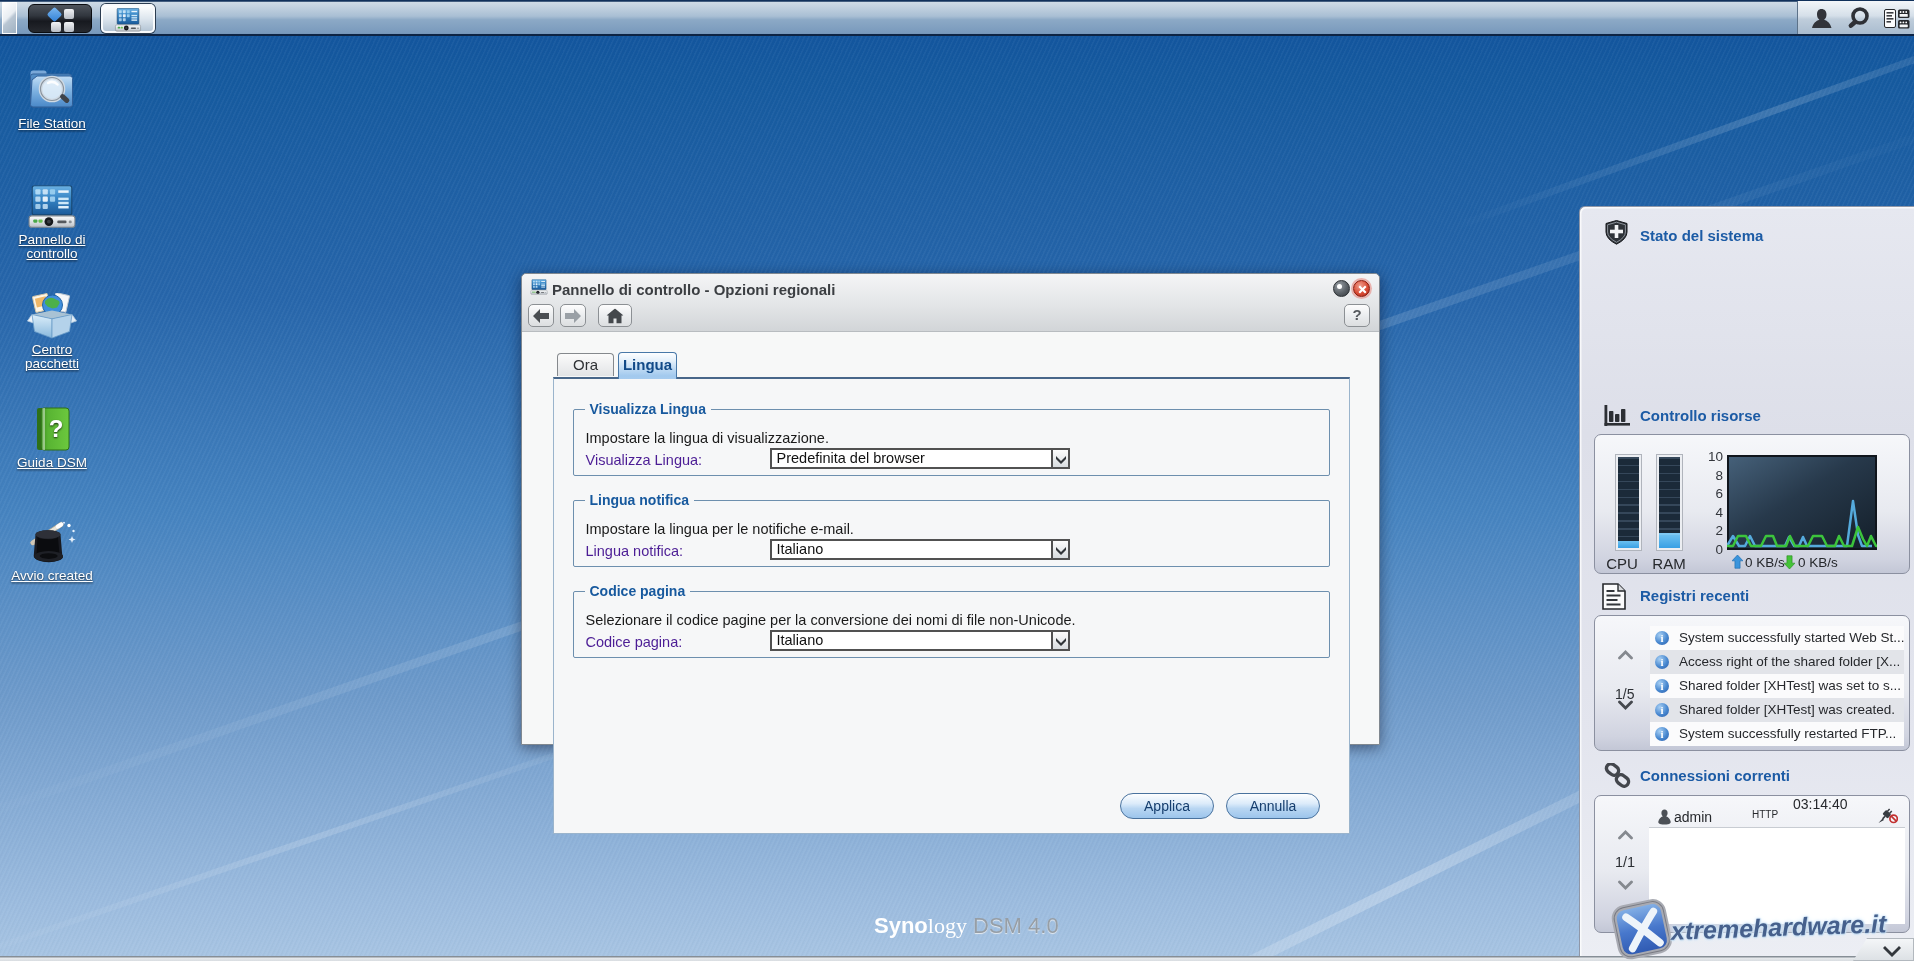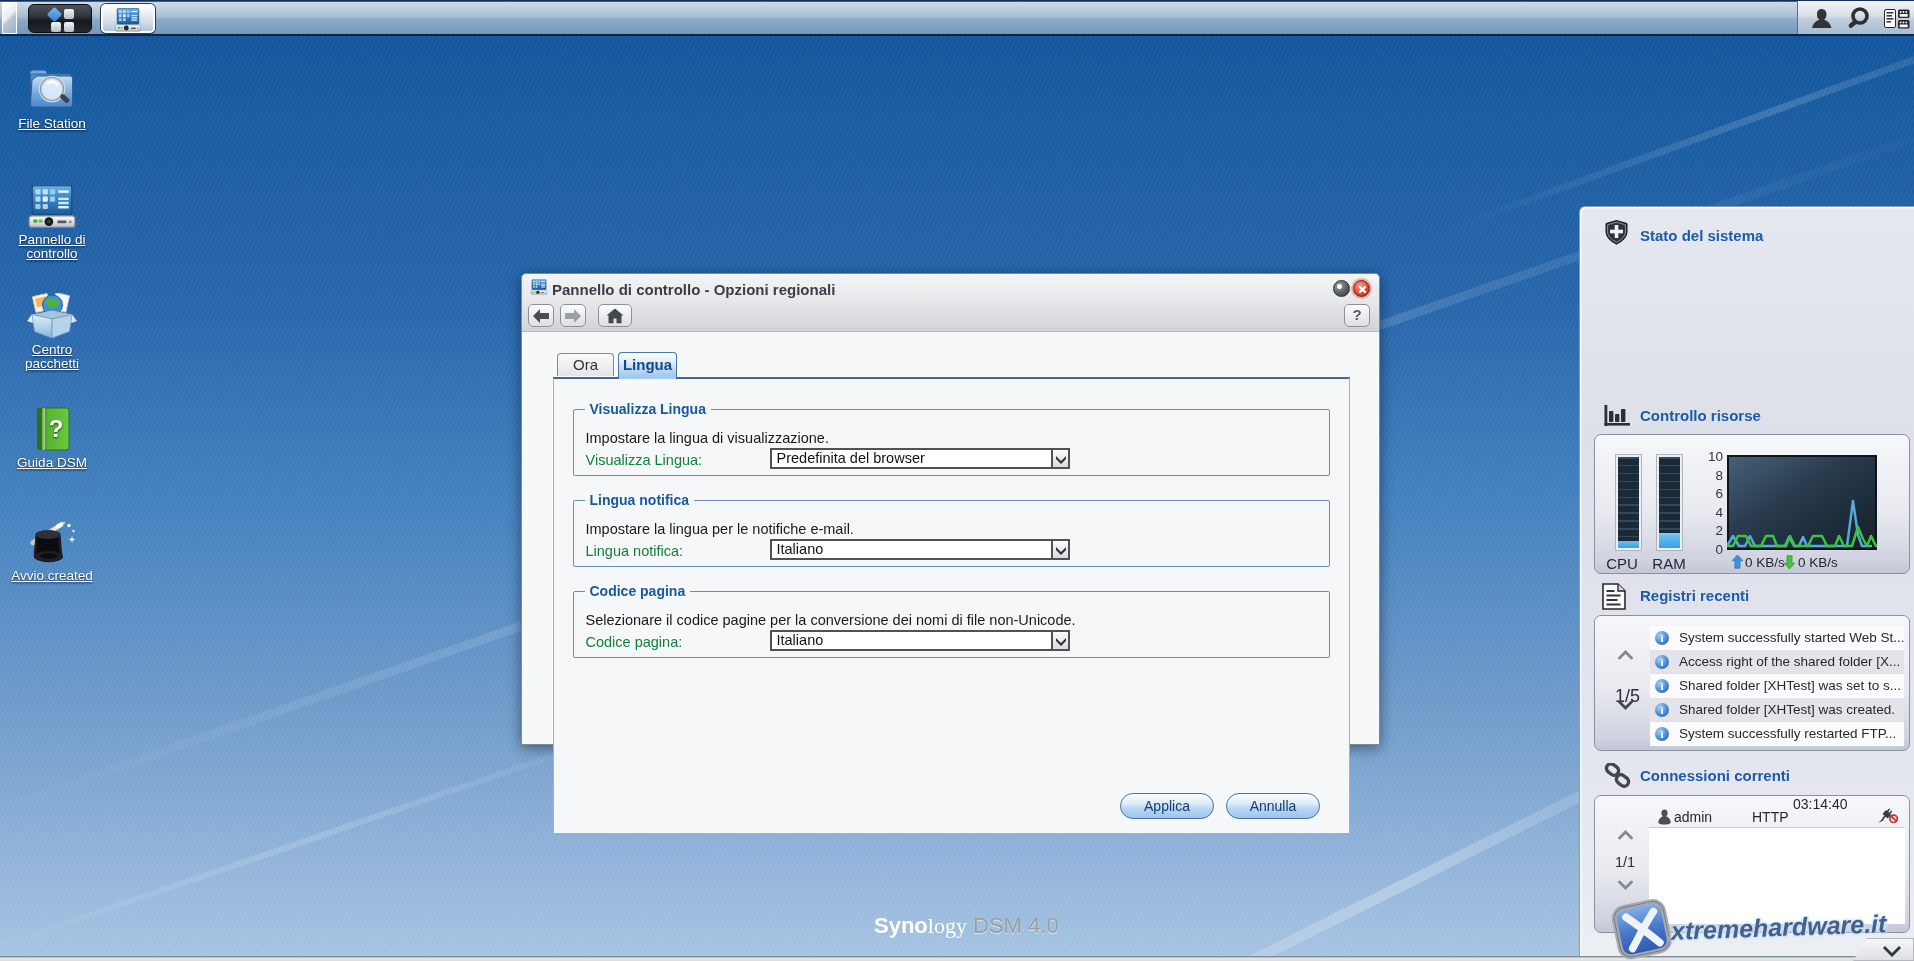--- a/index.html
+++ b/index.html
@@ -48,21 +48,21 @@
 .navbtn svg { position:absolute; left:50%; top:50%; transform:translate(-50%,-50%); }
 #helpbtn { left:auto; right:9px; }
 
 .tab { position:absolute; font-size:15px; }
 #tab-ora { left:35px; top:79px; width:57px; height:23px; background:linear-gradient(180deg,#fbfbfb,#e2e4e6); border:1px solid #85898d; border-bottom:none; border-radius:4px 4px 0 0; color:#2e3134; text-align:center; line-height:22px; }
 #tab-lingua { left:96px; top:78px; width:59px; height:27px; z-index:5; background:linear-gradient(180deg,#fdfeff 0%,#e6f1fb 28%,#c2dcf4 58%,#a2c9ee 88%,#a6cbee 100%); border:1px solid #4878a8; border-bottom:none; border-radius:4px 4px 0 0; color:#124a88; font-weight:bold; text-align:center; line-height:23px; }
 #tabpanel { position:absolute; left:30.5px; top:103px; width:797px; height:457px; background:#f6f7f8; border:1px solid #9ab4cc; border-top:2px solid #48678a; }
 .gbox { position:absolute; left:19px; width:757px; height:67px; border:1px solid #6d8fae; border-radius:2px; }
 .gbox .lg { position:absolute; left:11px; top:-9px; background:#f6f7f8; padding:0 5px; font-size:14px; font-weight:bold; color:#17599e; }
 .gbox .desc { position:absolute; left:12px; top:20px; font-size:14.5px; color:#1a1a1a; }
-.gbox .row { position:absolute; left:12px; top:40px; font-size:14.5px; color:#15803d; line-height:21px; }
+.gbox .row { position:absolute; left:12px; top:40px; font-size:14.5px; color:#4c1d95; line-height:21px; }
 .sel { position:absolute; left:196px; top:38px; width:300px; height:21px; background:#fff; border:2px solid #515151; font-size:14.5px; color:#111; line-height:17px; padding-left:5px; }
 .sel .arr { position:absolute; right:0; top:0; bottom:0; width:17px; border-left:2px solid #515151; background:linear-gradient(180deg,#fcfcfc,#d8dcdf); }
 .sel .arr svg { position:absolute; left:2px; top:4px; }
 .wbtn { position:absolute; width:94px; height:26px; border-radius:13px; border:1px solid #49729e;
   background:linear-gradient(180deg,#fdfeff 0%,#dcebfa 40%,#b9d6f2 60%,#9cc5ec 100%);
   font-size:14px; color:#163e6e; text-align:center; line-height:24px; }
 
 #side { position:absolute; left:1579px; top:206px; width:335px; height:755px;
   background:linear-gradient(180deg,#e6e8f0 0%,#dddfe9 30%,#e3e5ee 70%,#eceef4 100%);
   border-left:1px solid #8f97a8; border-top:1px solid #8f97a8; border-radius:6px 0 0 0; box-shadow:inset 1.5px 1.5px 0 rgba(255,255,255,0.75); }
@@ -406,21 +406,21 @@
       <rect x="4.5" y="7" width="8" height="2" fill="#33363b"></rect>
       <rect x="4.5" y="11.5" width="14" height="2" fill="#33363b"></rect>
       <rect x="4.5" y="16" width="11" height="2" fill="#33363b"></rect>
       <rect x="4.5" y="20.5" width="14" height="2" fill="#33363b"></rect>
     </svg>
   <div class="shead" style="top:380px;">Registri recenti</div>
   <div class="sbox" id="logbox" style="top:408px; height:136px;">
     <svg class="chev" style="left:23px; top:33px;" width="15" height="11" viewBox="0 0 15 11">
         <path d="M1.5 9 L7.5 3 L13.5 9" fill="none" stroke="#85898f" stroke-width="2.8" stroke-linecap="round"></path>
       </svg>
-    <div style="position:absolute; left:20px; top:70px; font-size:18px; color:#2c2f34;">1/5</div>
+    <div style="position:absolute; left:20px; top:70px; font-size:14px; color:#2c2f34;">1/5</div>
     <svg class="chev" style="left:23px; top:84px;" width="15" height="11" viewBox="0 0 15 11">
         <path d="M1.5 2 L7.5 8 L13.5 2" fill="none" stroke="#45484e" stroke-width="2.8" stroke-linecap="round"></path>
       </svg>
     <div class="lrow w" style="top:10px;"><span class="linfo"></span>System successfully started Web St...</div>
     <div class="lrow alt" style="top:34px;"><span class="linfo"></span>Access right of the shared folder [X...</div>
     <div class="lrow w" style="top:58px;"><span class="linfo"></span>Shared folder [XHTest] was set to s...</div>
     <div class="lrow alt" style="top:82px;"><span class="linfo"></span>Shared folder [XHTest] was created.</div>
     <div class="lrow w" style="top:106px;"><span class="linfo"></span>System successfully restarted FTP...</div>
   </div>
   <svg style="position:absolute; left:24px; top:556px;" width="28" height="26" viewBox="0 0 28 26">
@@ -428,21 +428,21 @@
         <rect x="2" y="2" width="13" height="9" rx="4.5" transform="rotate(38 8.5 6.5)"></rect>
         <rect x="12" y="13" width="13" height="9" rx="4.5" transform="rotate(38 18.5 17.5)"></rect>
       </g>
     </svg>
   <div class="shead" style="top:560px;">Connessioni correnti</div>
   <div class="sbox" id="connbox" style="top:588px; height:138px;">
     <svg style="position:absolute; left:63px; top:13px;" width="13" height="16" viewBox="0 0 13 16">
         <path d="M6.5 0.5c1.9 0 3.1 1.4 3.1 3.4 0 1.5-0.6 2.8-1.5 3.4 2.2 0.8 4 2.4 4.6 5.4 0.2 1-0.4 2.8-6.2 2.8s-6.4-1.8-6.2-2.8c0.6-3 2.4-4.6 4.6-5.4-0.9-0.6-1.5-1.9-1.5-3.4 0-2 1.2-3.4 3.1-3.4z" fill="#4c5056"></path>
       </svg>
     <div style="position:absolute; left:79px; top:13px; font-size:14px; color:#26282c;">admin</div>
-    <div style="position:absolute; left:157px; top:13px; font-size:14px; color:#26282c;">HTTP</div>
+    <div style="position:absolute; left:157px; top:13px; font-size:10px; color:#26282c;">HTTP</div>
     <div style="position:absolute; left:198px; top:0; font-size:14px; color:#26282c;">03:14:40</div>
     <svg style="position:absolute; left:283px; top:12px;" width="20" height="16" viewBox="0 0 20 16">
         <g fill="#383c42">
           <path d="M0.5 15 L4.5 10.5 L6 12z"></path>
           <g transform="rotate(42 9 6)">
             <rect x="5.5" y="3.5" width="7" height="5.5" rx="1.2"></rect>
             <rect x="6.8" y="0.5" width="1.5" height="3.4"></rect>
             <rect x="9.7" y="0.5" width="1.5" height="3.4"></rect>
             <rect x="8.2" y="9" width="1.7" height="3.6"></rect>
           </g>

